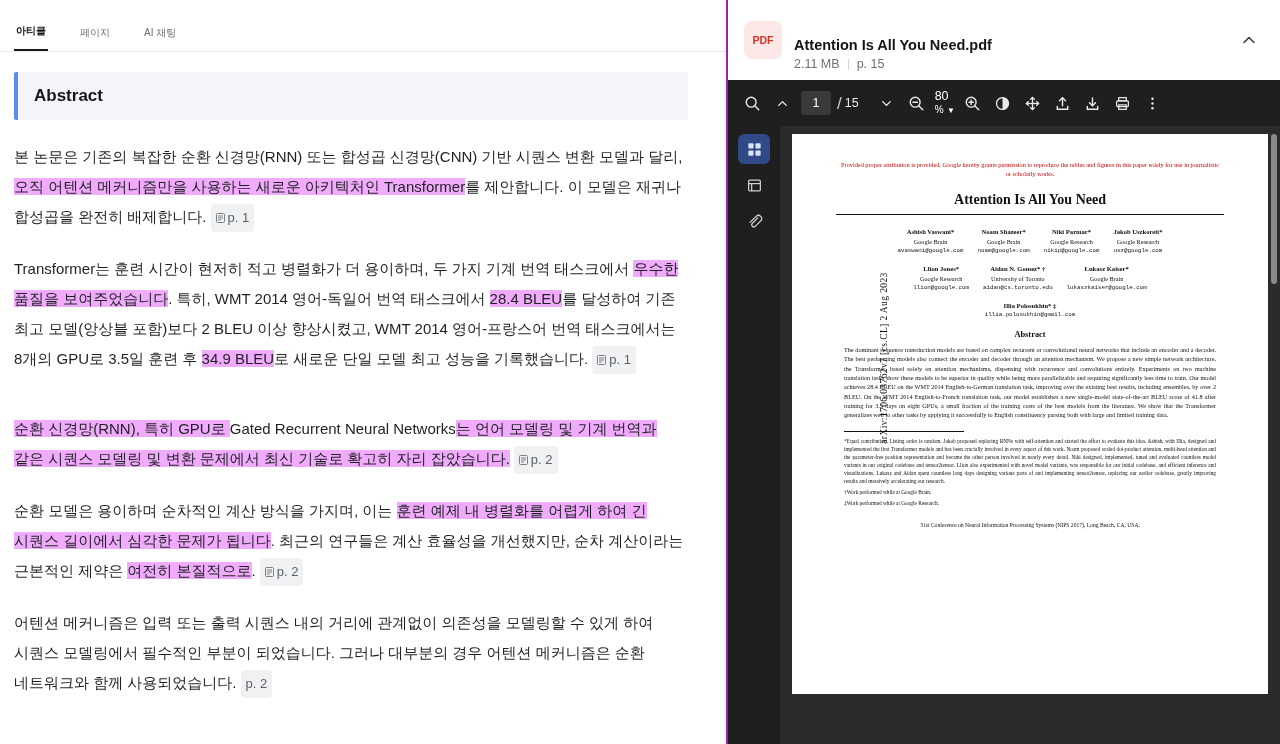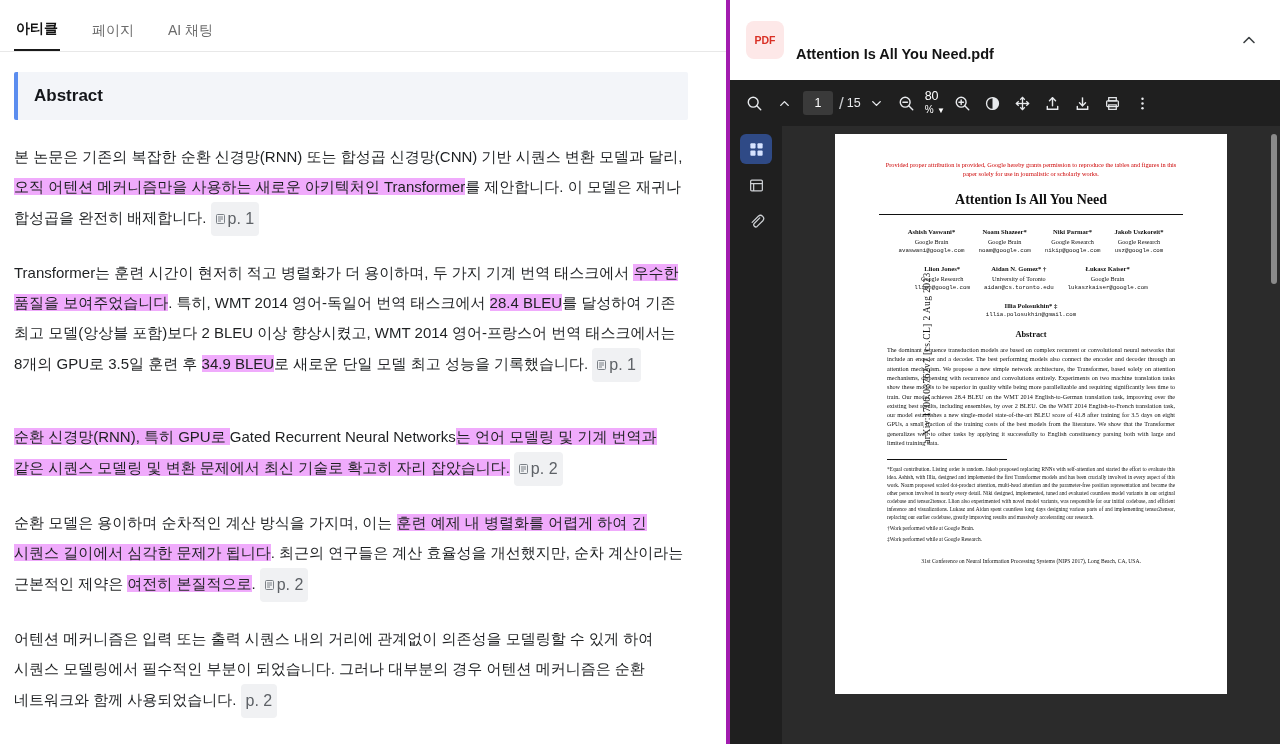--- a/index.html
+++ b/index.html
@@ -25,21 +25,21 @@
   }
   .tabs {
     display: flex;
     align-items: flex-end;
     gap: 30px;
     padding: 14px 14px 0 14px;
     height: 52px;
     border-bottom: 1px solid #e8e8e8;
   }
   .tab {
-    font-size: 14px;
+    font-size: 10px;
     color: #6b6b6b;
     padding: 0 2px 11px 2px;
     cursor: pointer;
     white-space: nowrap;
   }
   .tab.active {
     color: #121212;
     font-weight: bold;
     border-bottom: 2.5px solid #1a1a1a;
   }
@@ -66,35 +66,35 @@
     word-break: keep-all;
   }
   .hl { background: #f0abfc; }
   .cite {
     display: inline-flex;
     align-items: center;
     gap: 3px;
     background: #f0f1f3;
     border-radius: 4px;
     padding: 1px 5px;
-    font-size: 16px;
+    font-size: 13px;
     color: #5d6166;
     vertical-align: middle;
     margin-left: 4px;
     cursor: pointer;
   }
   .cite svg { display:block; }
   .gap { height: 18px; }
 
   
   .right {
     width: 554px;
     height: 744px;
     background: #404040;
-    border-left: 4px solid #a21caf;
+    border-left: 2px solid #a21caf;
     display: flex;
     flex-direction: column;
   }
   .file-header {
     display: flex;
     align-items: center;
     gap: 12px;
     padding: 14px 16px;
     height: 80px;
     background: #ffffff;
@@ -161,21 +161,21 @@
     background: #3a3a3a;
     border-radius: 3px;
     color: #fff;
     font-size: 12.5px;
     display: flex; align-items: center; justify-content: center;
     margin: 0 3px;
   }
   .page-sep {
     font-size: 17px; color: #c9cbce; margin: 0 1px; line-height: 1;
   }
-  .page-total { font-size: 12.5px; color: #e8eaed; margin-right: 0; }
+  .page-total { font-size: 12.5px; color: #e8eaed; margin-right: 12px; }
   .zoom-val {
     font-size: 12.5px; color: #ffffff; text-align: left; line-height: 1.05;
     padding: 0 2px;
   }
   .zoom-val .pc { font-size: 10px; }
 
   .viewer-body {
     flex: 1 1 auto;
     display: flex;
     min-height: 0;
@@ -198,21 +198,21 @@
 
   .page-area {
     flex: 1 1 auto;
     background: #2b2b2b;
     position: relative;
     overflow: hidden;
     display: flex;
     justify-content: center;
   }
   .pdf-page {
-    width: 392px;
+    width: 476px;
     height: 560px;
     background: #ffffff;
     margin-top: 8px;
     position: relative;
     color: #111;
     padding: 16px 30px;
     font-family: "Liberation Serif", serif;
     overflow: hidden;
   }
   .arxiv-v {
@@ -346,20 +346,25 @@
 
     </div>
   </div>
 
   <div class="right">
 
     <div class="file-header">
       <div class="pdf-badge">PDF</div>
       <div class="file-meta">
         <div class="file-title">Attention Is All You Need.pdf</div>
+        <div class="file-sub">
+          <span>2.11 MB</span>
+          <span class="divider"></span>
+          <span>p. 15</span>
+        </div>
       </div>
       <div class="collapse-btn">
         <svg width="20" height="20" viewBox="0 0 20 20" aria-hidden="true">
             <polyline points="5,12.5 10,7.5 15,12.5" fill="none" stroke="#3c4043" stroke-width="1.6" stroke-linecap="round" stroke-linejoin="round"></polyline>
           </svg>
       </div>
     </div>
 
     <div class="viewer">
 

